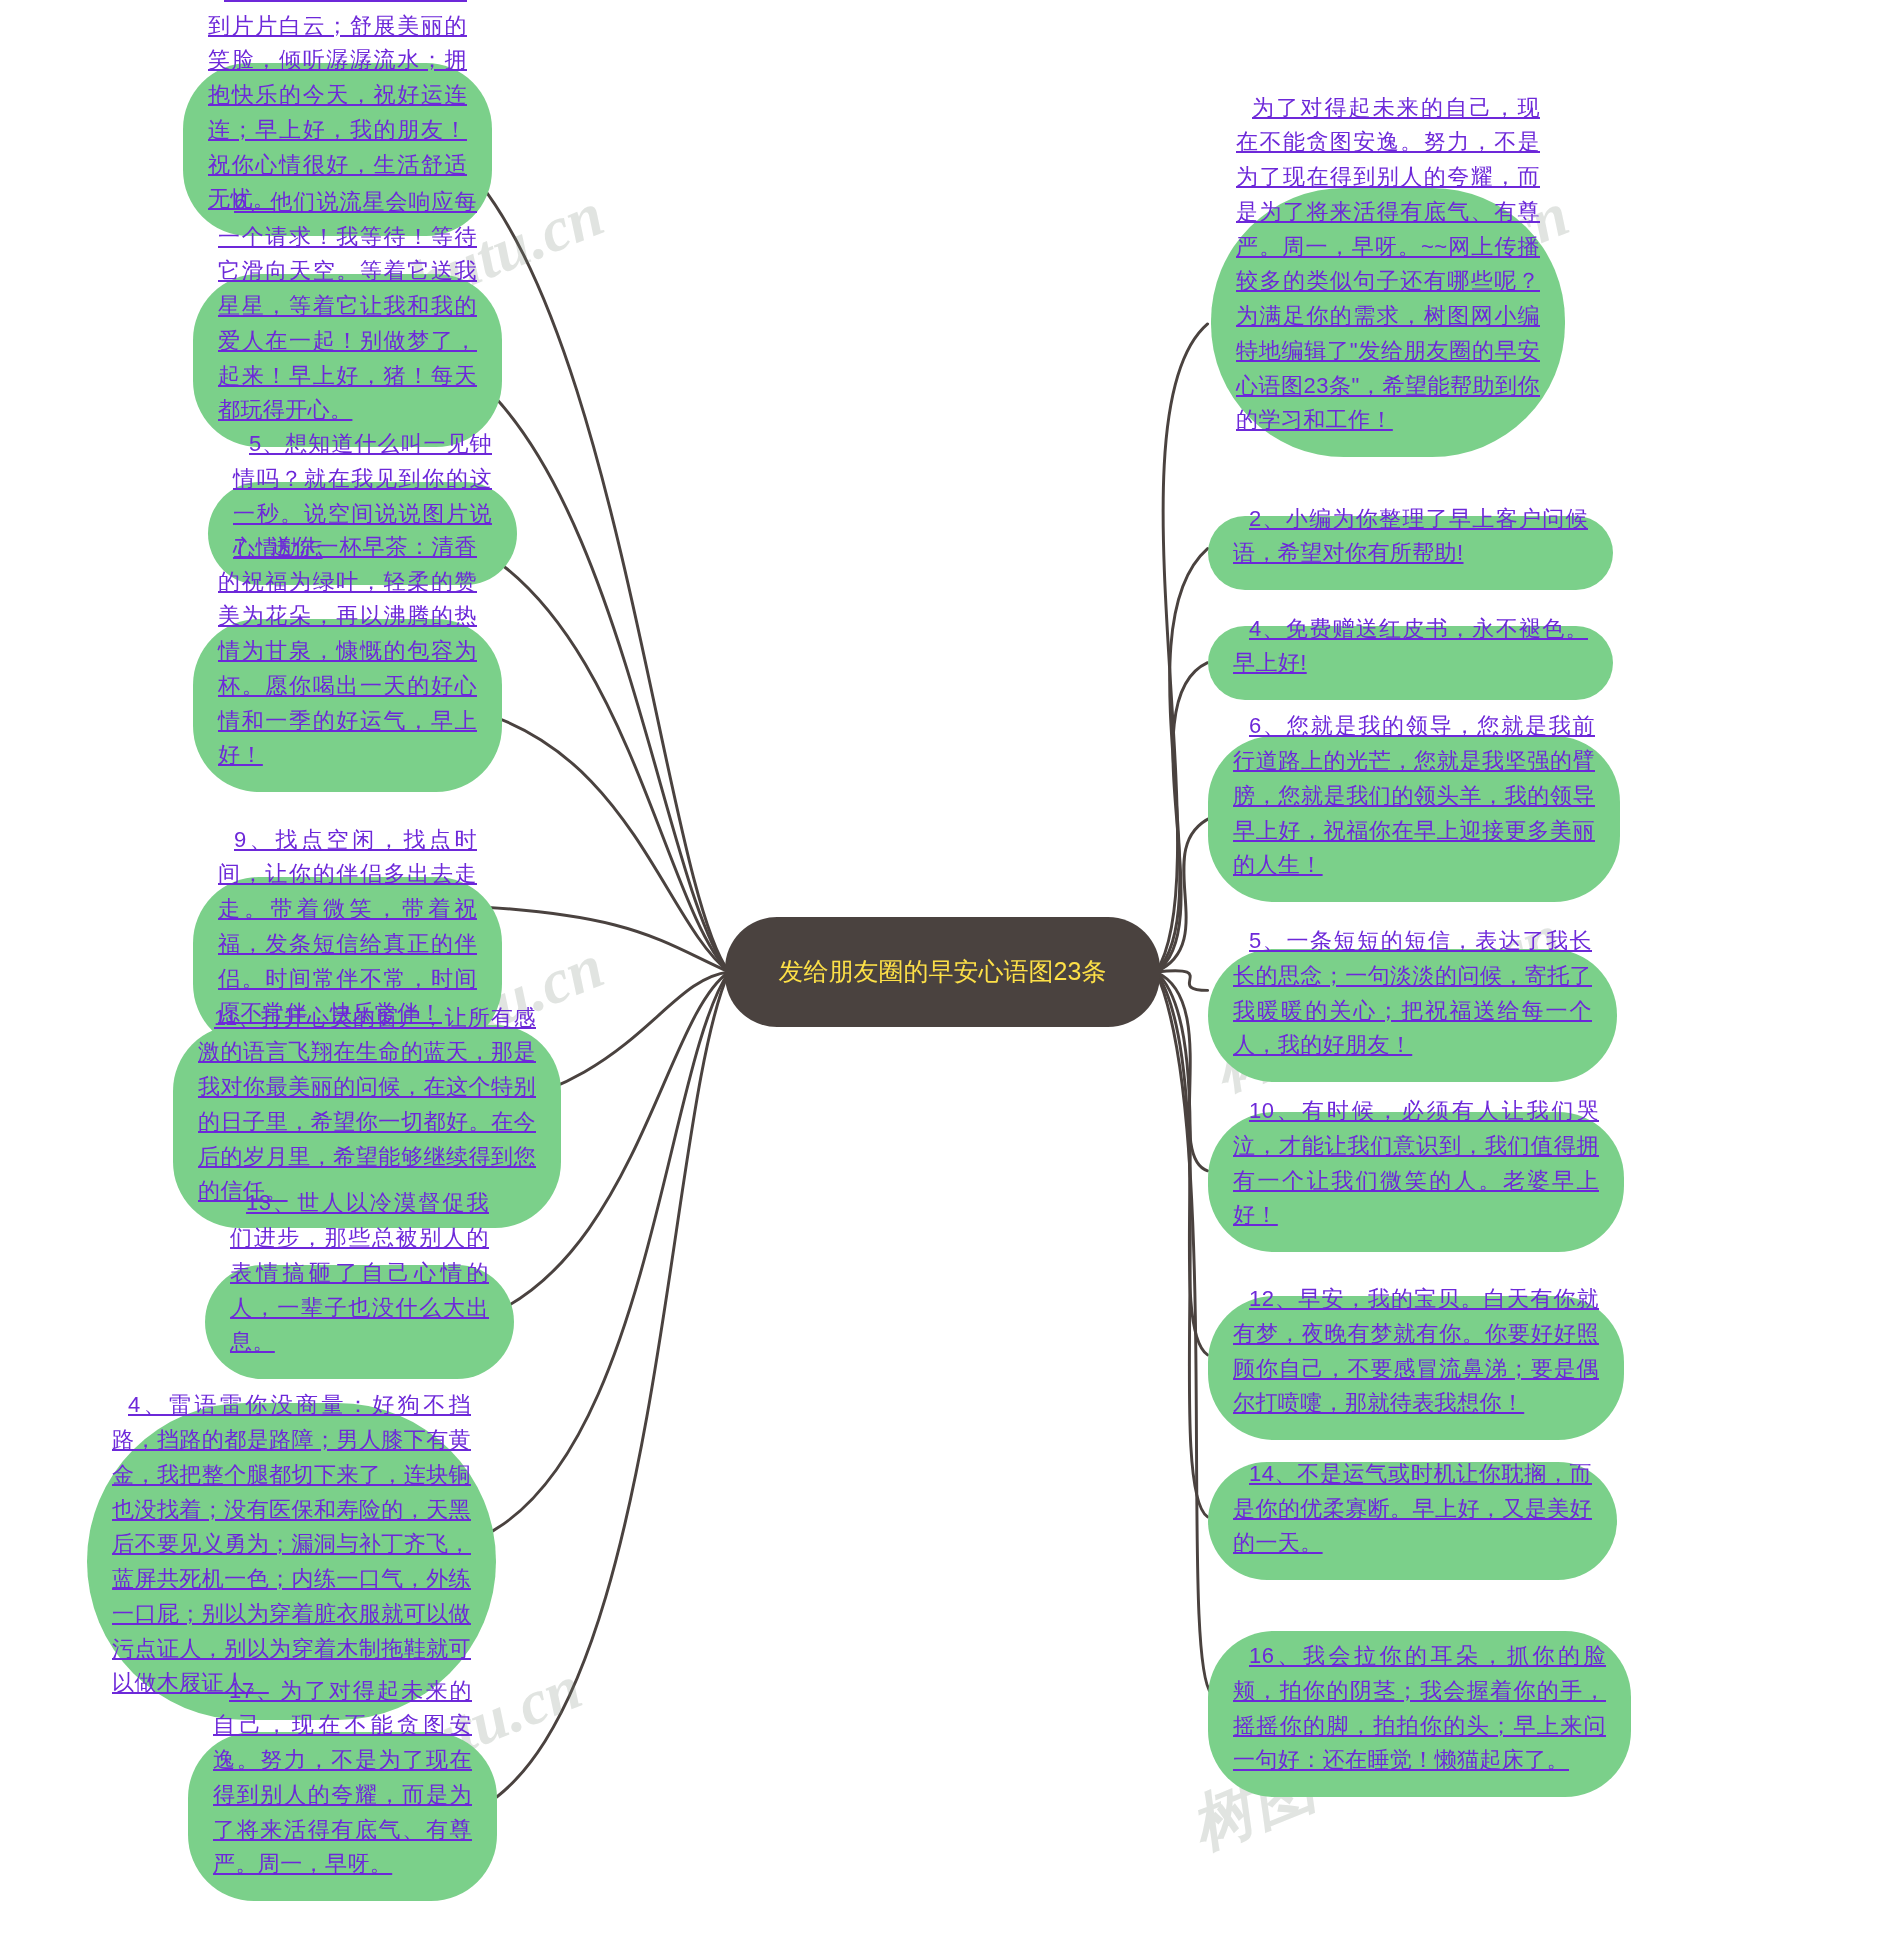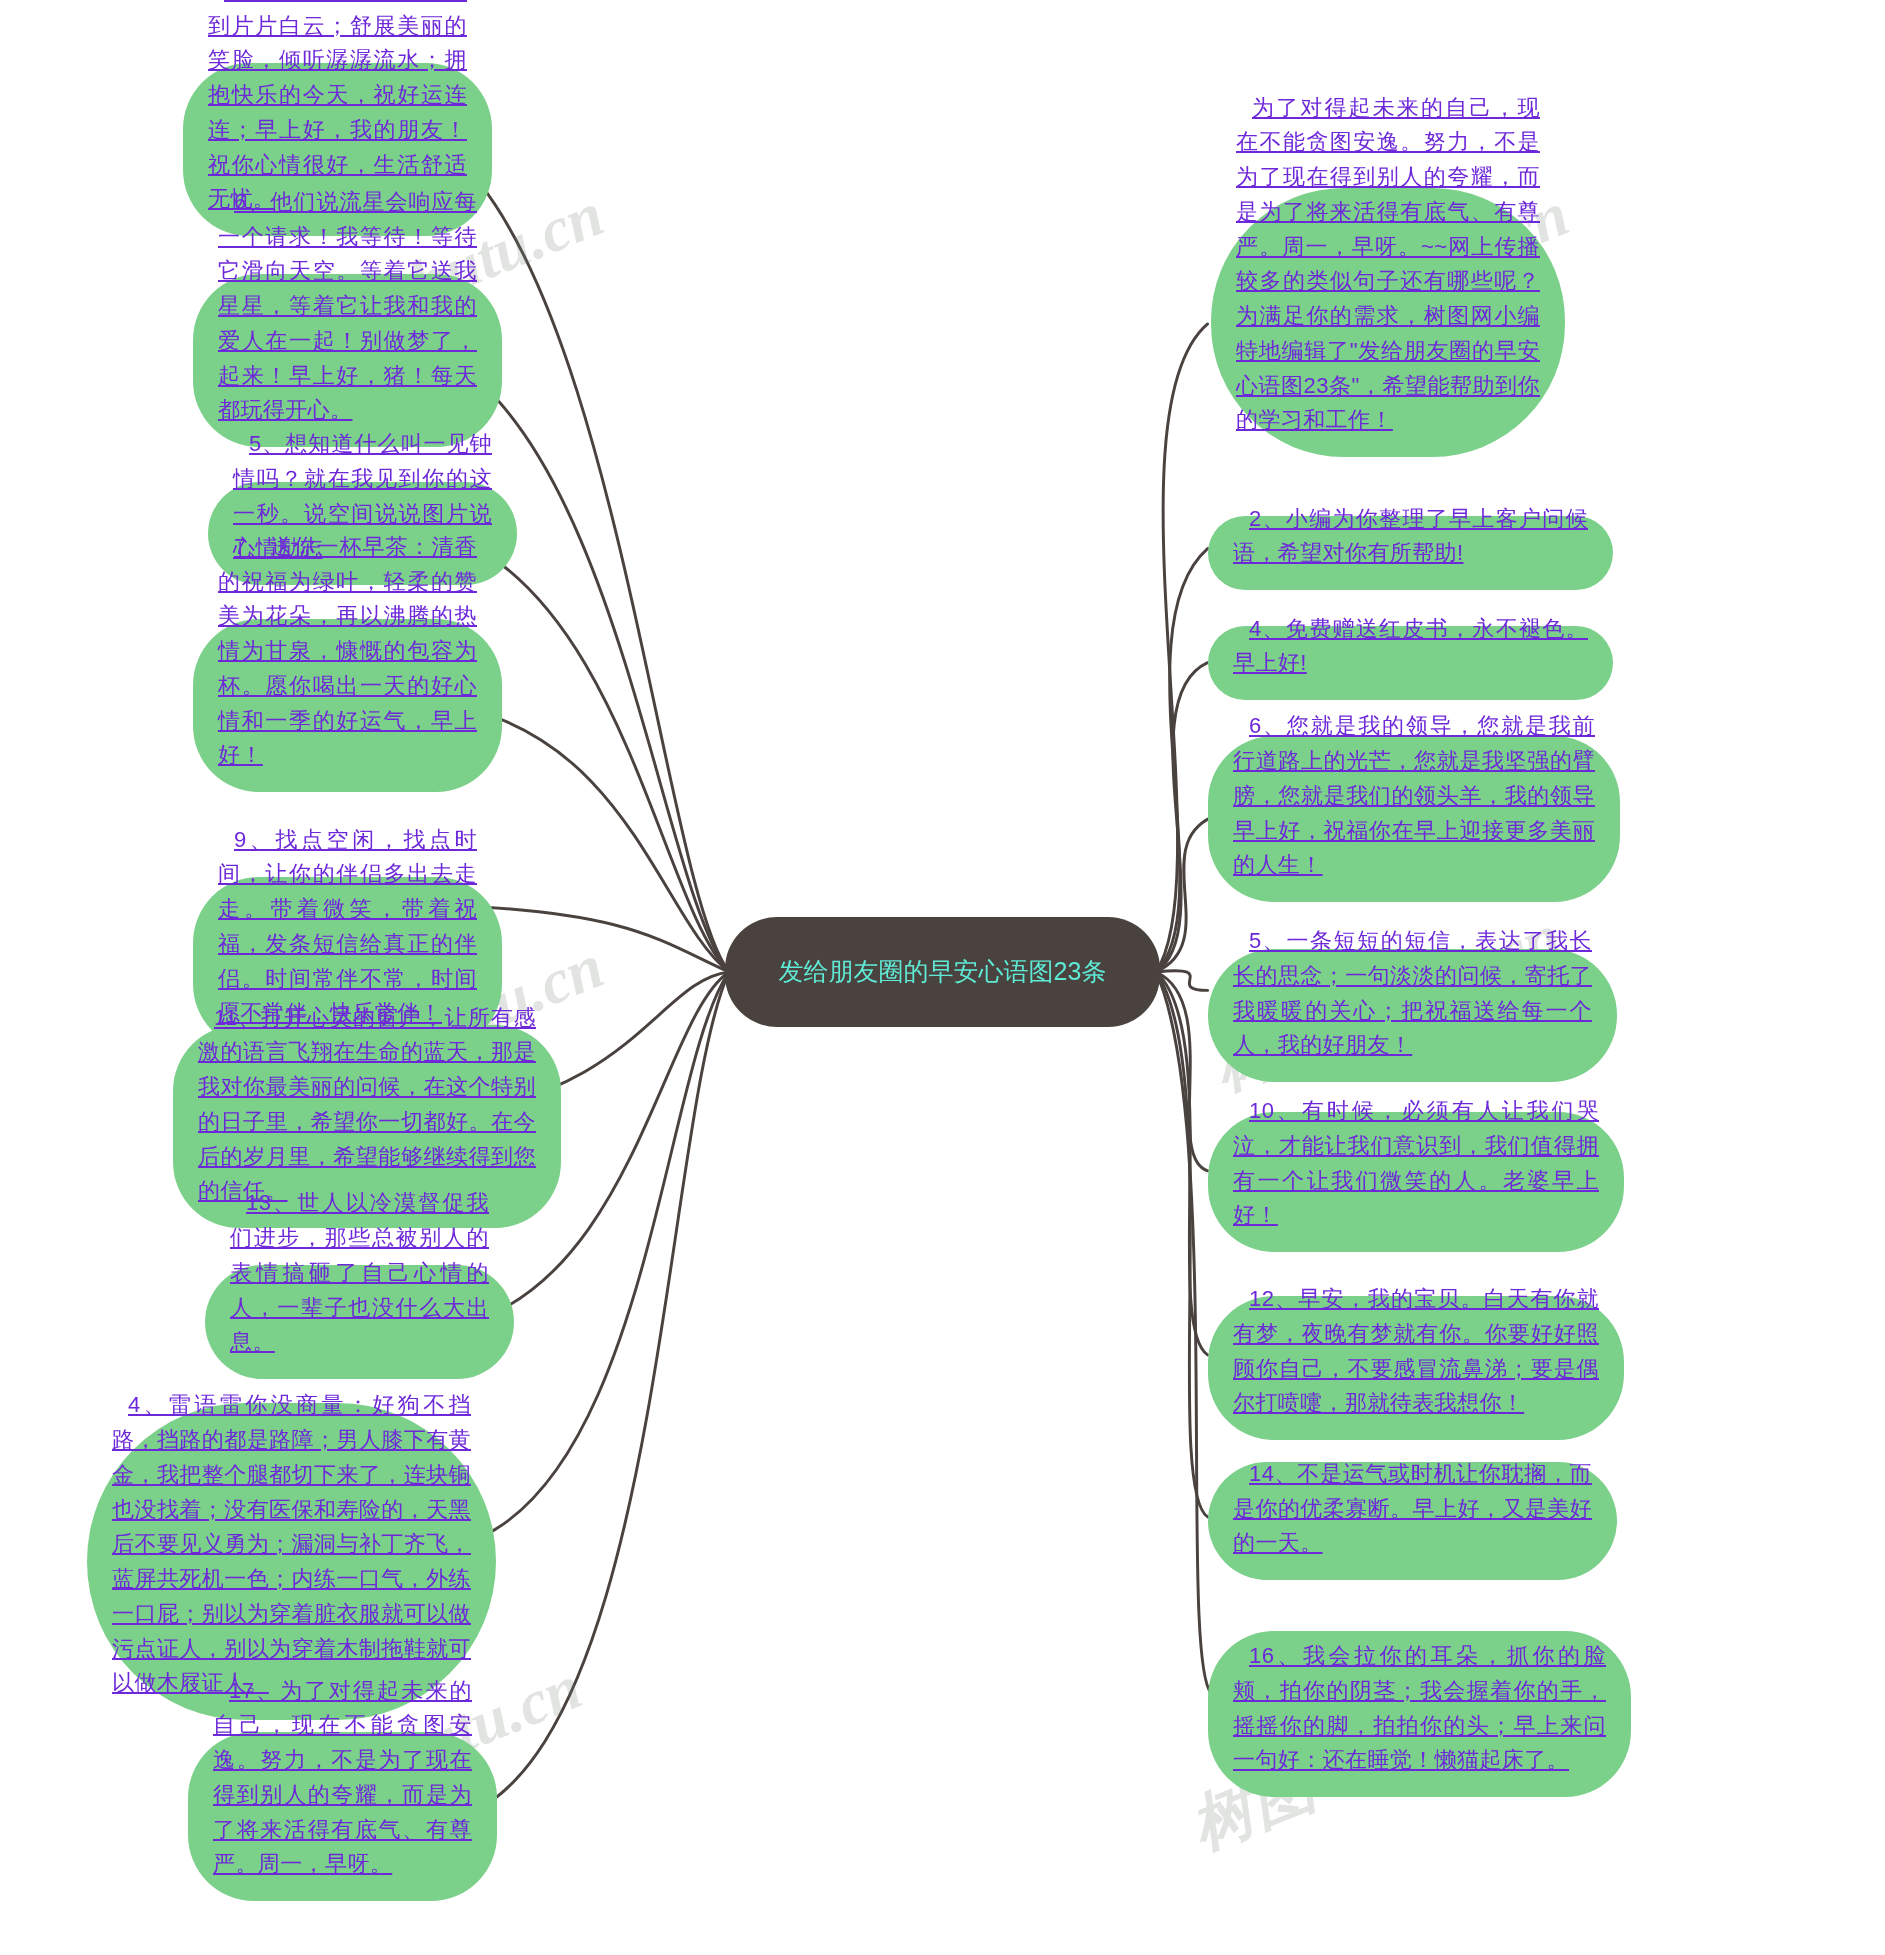--- a/index.html
+++ b/index.html
@@ -41,21 +41,21 @@
     display:flex;
     align-items:flex-end;
     z-index:3;
     text-decoration:underline;
   }
   .node > span{display:block;width:100%;text-indent:16px;}
 
   .root{
     position:absolute;
     background:#4a423f;
-    color:#5eead4;
+    color:#fde047;
     border-radius:52px;
     font-size:25px;
     line-height:1.5;
     padding:22px 34px;
     display:flex;
     align-items:center;
     justify-content:center;
     text-align:center;
     box-sizing:border-box;
     z-index:5;

